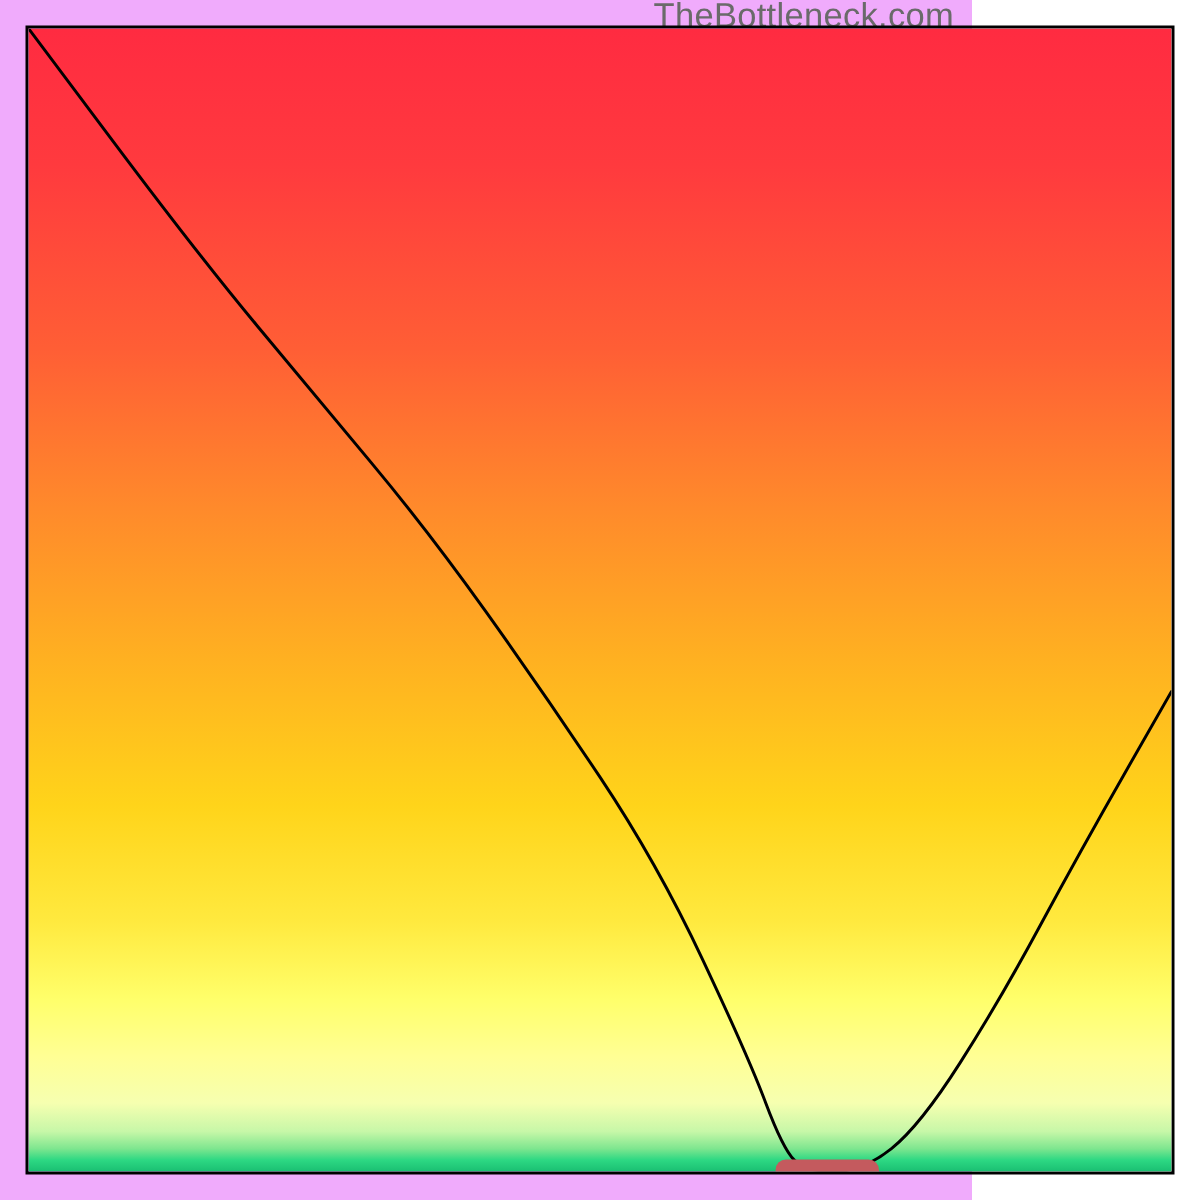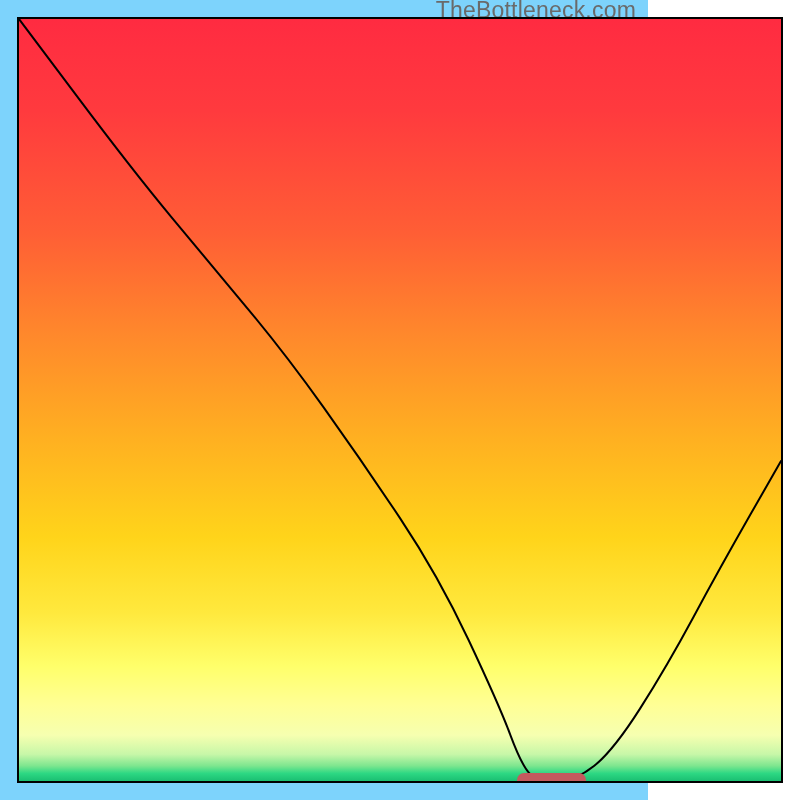--- a/index.html
+++ b/index.html
@@ -8,21 +8,21 @@
     width: 800px;
     height: 800px;
     background: #ffffff;
     overflow: hidden;
     font-family: Arial, Helvetica, sans-serif;
   }
   .chart-wrap {
     position: relative;
     width: 648px;
     height: 800px;
-    background: #7dd3fc;
+    background: #f0abfc;
   }
   .plot-area {
     position: absolute;
     left: 17px;
     top: 17px;
     width: 766px;
     height: 766px;
     box-sizing: border-box;
     border: 2px solid #000;
     overflow: hidden;

